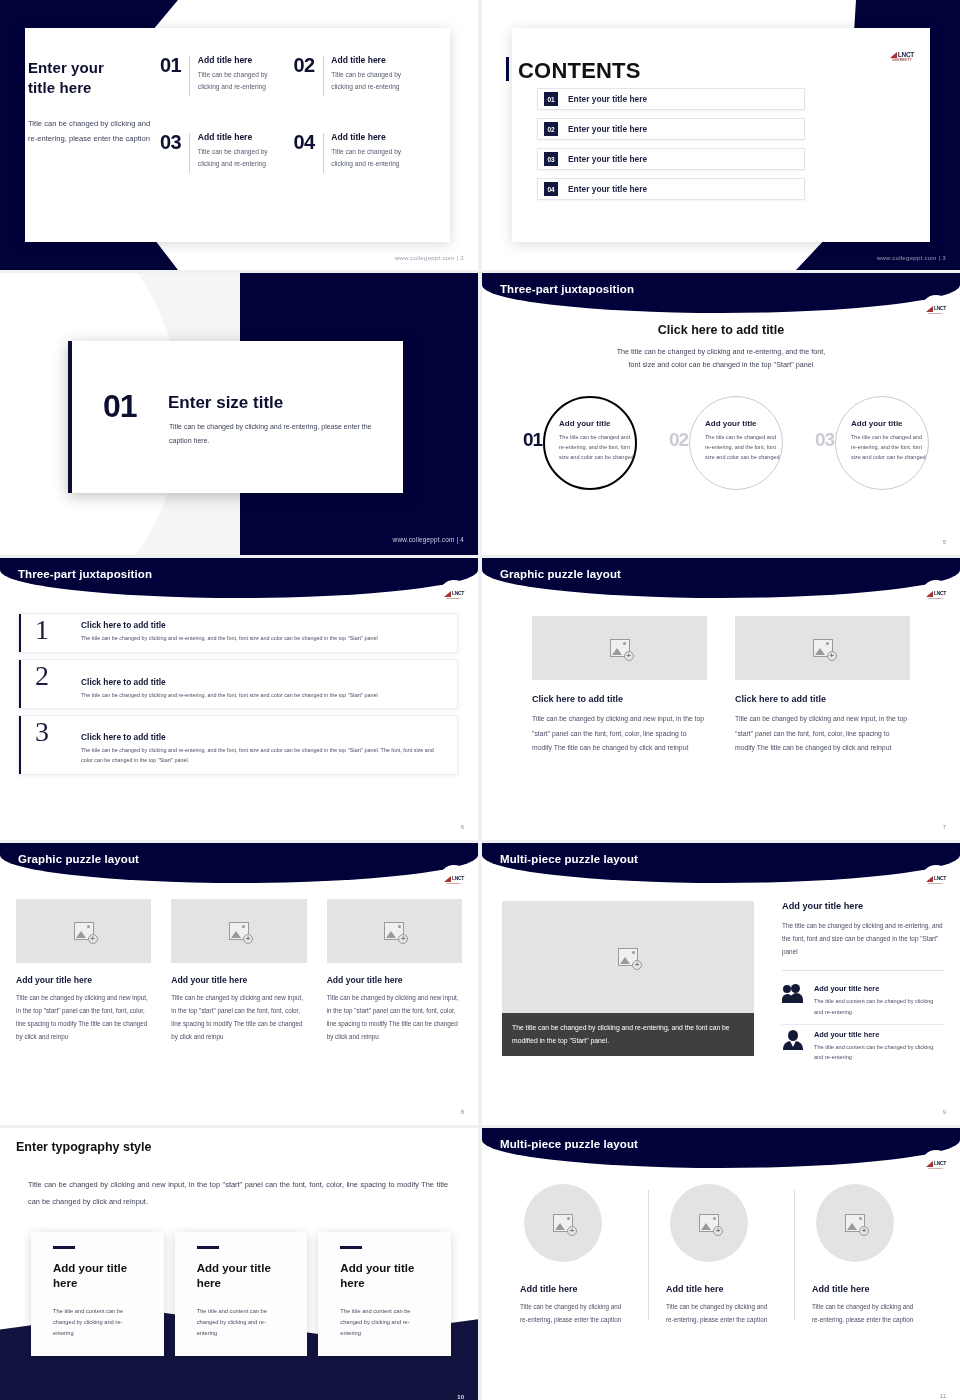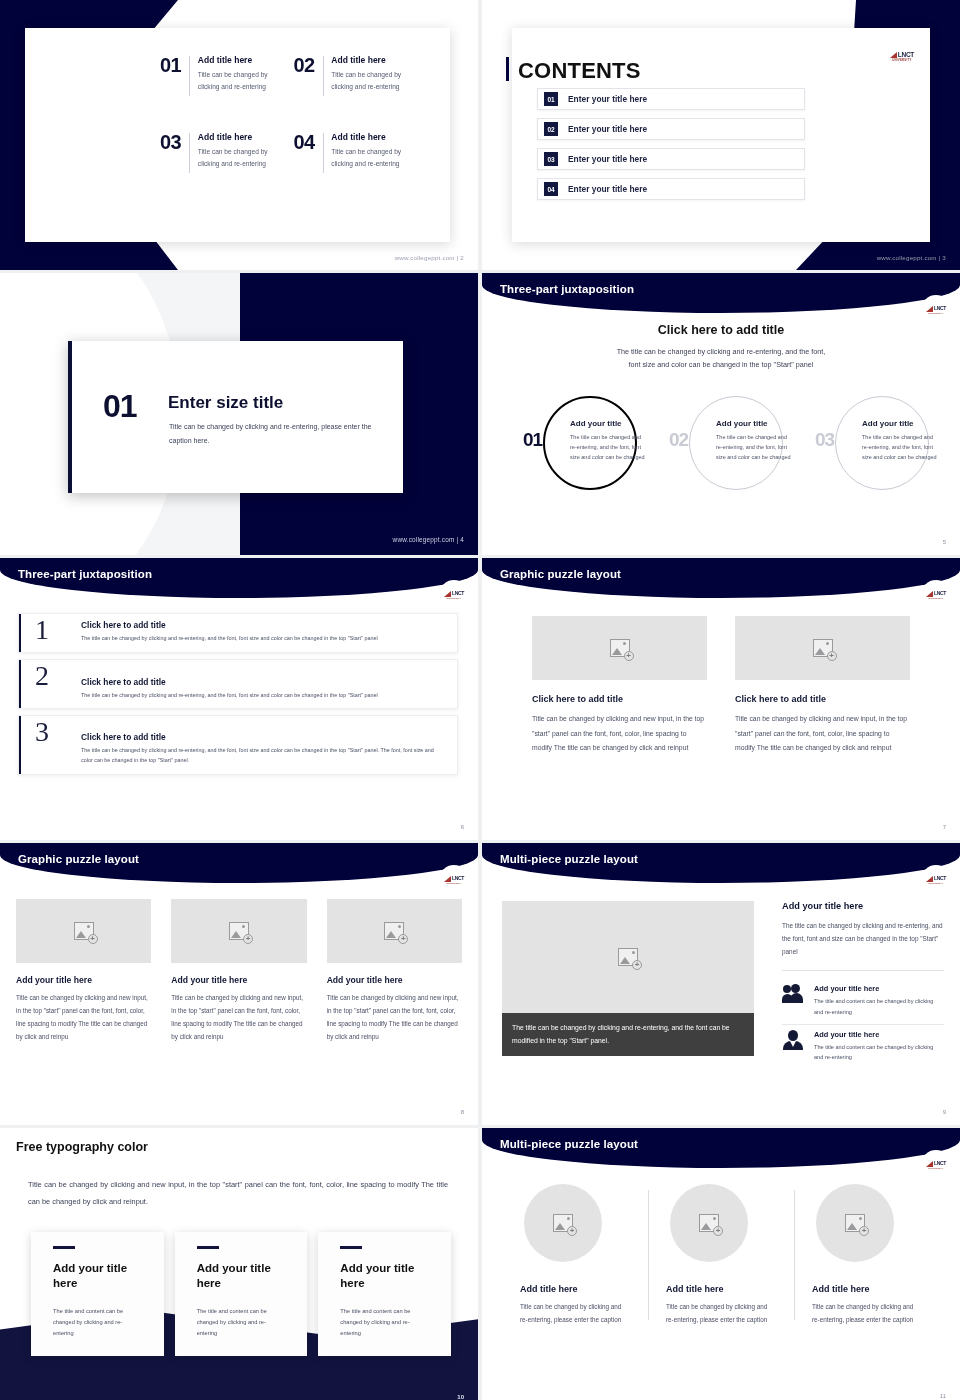--- a/index.html
+++ b/index.html
@@ -96,21 +96,21 @@
   
   .s4 .ctr-title { position:absolute; top:50px; width:100%; text-align:center; font-size:12.5px; font-weight:700; color:#111;}
   .s4 .ctr-sub { position:absolute; top:72px; width:100%; text-align:center; font-size:7.2px; color:#3d4257; line-height:1.85;}
   .s4 .circles { position:absolute; top:120px; left:0; width:100%; display:flex; justify-content:space-around; padding:0 20px;}
   .s4 .citem { position:relative; width:120px; height:105px;}
   .s4 .ring { position:absolute; left:28px; top:3px; width:94px; height:94px; border-radius:50%;
      border:1.6px solid #c9cbd4;}
   .s4 .citem.active .ring { border:2.2px solid #000; }
   .s4 .cnum { position:absolute; left:8px; top:36px; font-size:19px; font-weight:700; color:#c9cbd4; letter-spacing:-1px;}
   .s4 .citem.active .cnum { color:#0d1030; }
-  .s4 .ctxt { position:absolute; left:55px; top:26px; width:78px;}
+  .s4 .ctxt { position:absolute; left:44px; top:26px; width:78px;}
   .s4 .ctxt h5 { font-size:8px; font-weight:700; color:#1a1e38; margin-bottom:4px;}
   .s4 .ctxt p { font-size:5.5px; color:#4e5368; line-height:1.85;}
 
   
   .s5 .rows { position:absolute; left:18px; top:55px; width:440px;}
   .s5 .nrow { position:relative; background:#fff; border:1px solid #eceef3; box-shadow:0 1px 4px rgba(0,0,0,.07);
      margin-bottom:6px; padding:6px 10px 8px 62px; min-height:40px;}
   .s5 .nrow .bar { position:absolute; left:0; top:0; width:2px; height:100%; background:#0b0f33;}
   .s5 .nrow .big { position:absolute; left:16px; top:2px; font-size:28px; font-weight:400;
      font-family:"Liberation Serif", serif; color:#1a1e3c; line-height:1;}
@@ -194,20 +194,25 @@
   .s10 p { margin-top:7px; font-size:6.3px; color:#4a4f64; line-height:2.05;}
 </style>
 </head>
 <body>
 
 <div class="grid">
 
   <div class="slide s1">
     <div class="navy-left"></div>
     <div class="card"></div>
+    <div class="lead">
+      <h2 style="white-space:pre-line;">Enter your
+title here</h2>
+      <p>Title can be changed by clicking and re-entering, please enter the caption</p>
+    </div>
     <div class="cells">
       <div class="cell">
         <span class="num">01</span>
         <span class="vline"></span>
         <span class="txt">
           <h4>Add title here</h4>
           <p>Title can be changed by clicking and re-entering</p>
         </span>
       </div>
       <div class="cell">
@@ -512,21 +517,21 @@
           <h6>Add your title here</h6>
           <p>The title and content can be changed by clicking and re-entering</p>
         </span>
       </div>
     </div>
     <div class="pgnum">9</div>
   </div>
 
   <div class="slide s9">
     <div class="navyband"></div>
-    <h3>Free typography color</h3>
+    <h3>Enter typography style</h3>
     <div class="intro">Title can be changed by clicking and new input, in the top "start" panel can the font, font, color, line spacing to modify The title can be changed by click and reinput.</div>
     <div class="cards">
       <div class="tcard">
         <div class="dash"></div>
         <h4>Add your title here</h4>
         <p>The title and content can be changed by clicking and re-entering</p>
       </div>
       <div class="tcard">
         <div class="dash"></div>
         <h4>Add your title here</h4>

